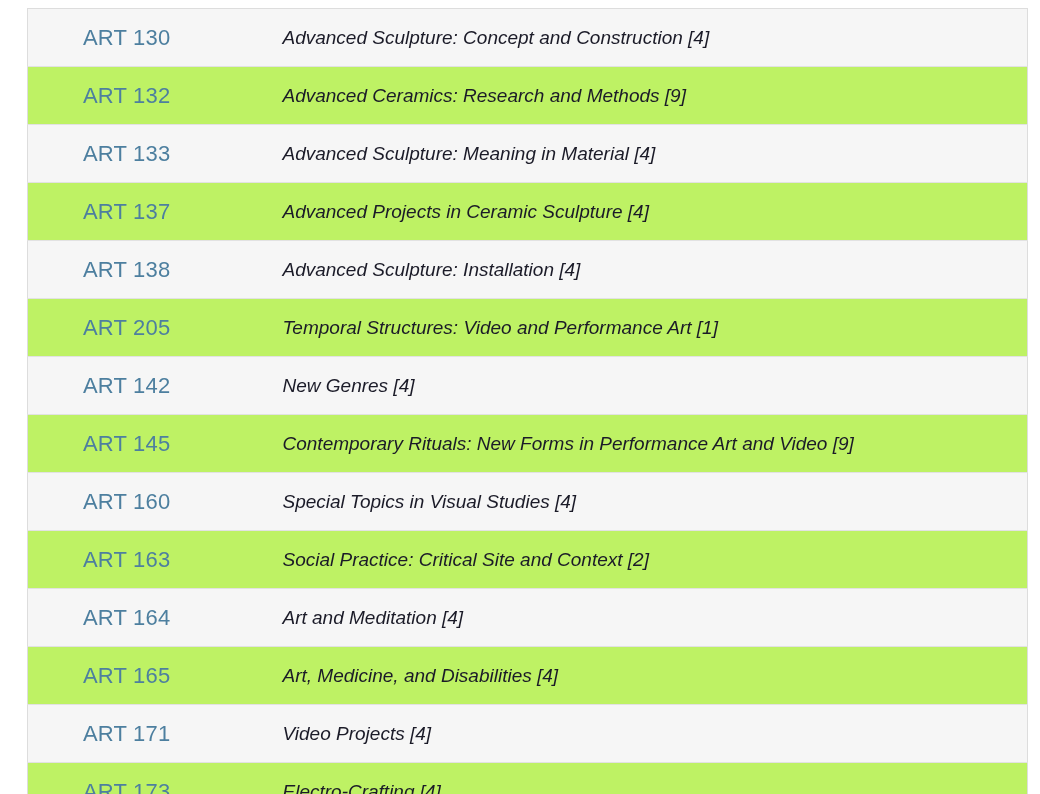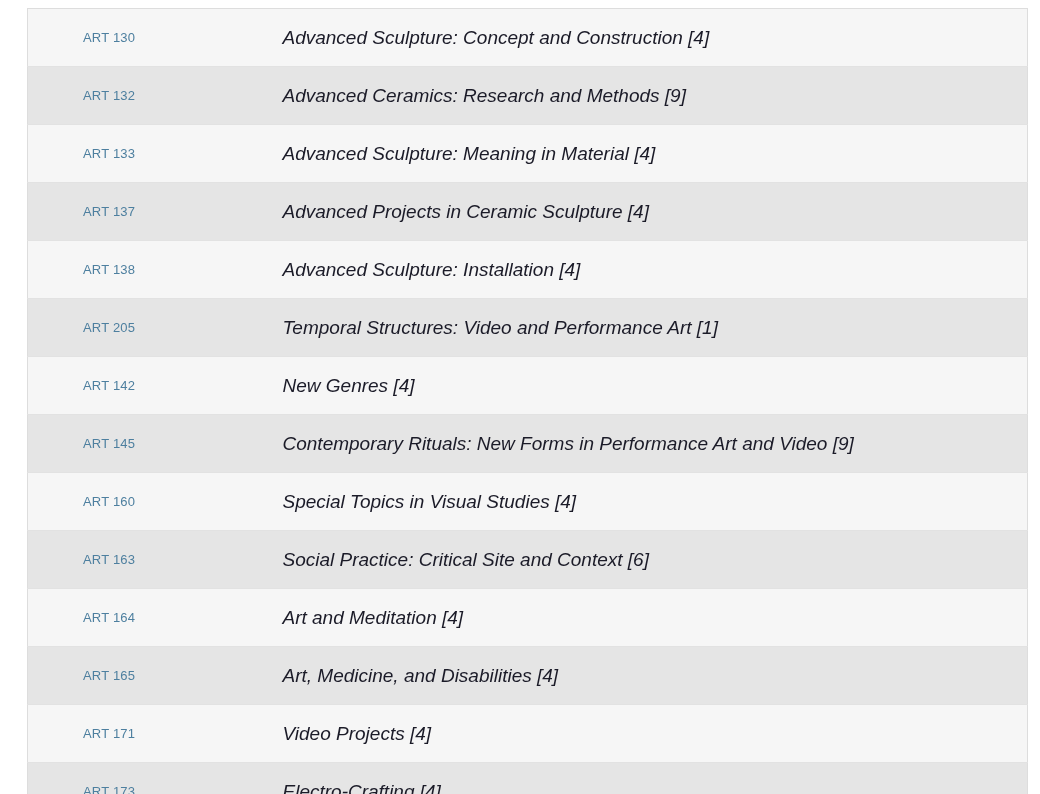--- a/index.html
+++ b/index.html
@@ -41,21 +41,21 @@
   }
 
   table.course-table tr {
     border-bottom: 1px solid #e3e3e3;
   }
 
   table.course-table tr.stripe {
     background: #f6f6f6;
   }
   table.course-table tr.plain {
-    background: #e5e5e5;
+    background: #bef264;
   }
 
   td {
     border-bottom: 1px solid #e2e2e2;
     vertical-align: middle;
     padding: 0;
   }
 
   td.code-cell {
     width: 255px;
@@ -63,21 +63,21 @@
     box-sizing: border-box;
   }
 
   td.title-cell {
     padding: 13px 20px 13px 0px;
     box-sizing: border-box;
   }
 
   .course-code-link {
     color: #4d7f9f;
-    font-size: 13px;
+    font-size: 22px;
     line-height: 25px;
     font-family: "Liberation Sans", sans-serif;
     letter-spacing: 0.2px;
     text-decoration: none;
     display: inline-block;
     cursor: pointer;
     white-space: nowrap;
   }
 
   .course-title {
@@ -148,21 +148,21 @@
           </tr>
           <tr class="stripe">
             <td class="code-cell"><a class="course-code-link">ART 160</a></td>
             <td class="title-cell">
               <span class="course-title">Special Topics in Visual Studies [4]</span>
             </td>
           </tr>
           <tr class="plain">
             <td class="code-cell"><a class="course-code-link">ART 163</a></td>
             <td class="title-cell">
-              <span class="course-title">Social Practice: Critical Site and Context [6]</span>
+              <span class="course-title">Social Practice: Critical Site and Context [2]</span>
             </td>
           </tr>
           <tr class="stripe">
             <td class="code-cell"><a class="course-code-link">ART 164</a></td>
             <td class="title-cell">
               <span class="course-title">Art and Meditation [4]</span>
             </td>
           </tr>
           <tr class="plain">
             <td class="code-cell"><a class="course-code-link">ART 165</a></td>

